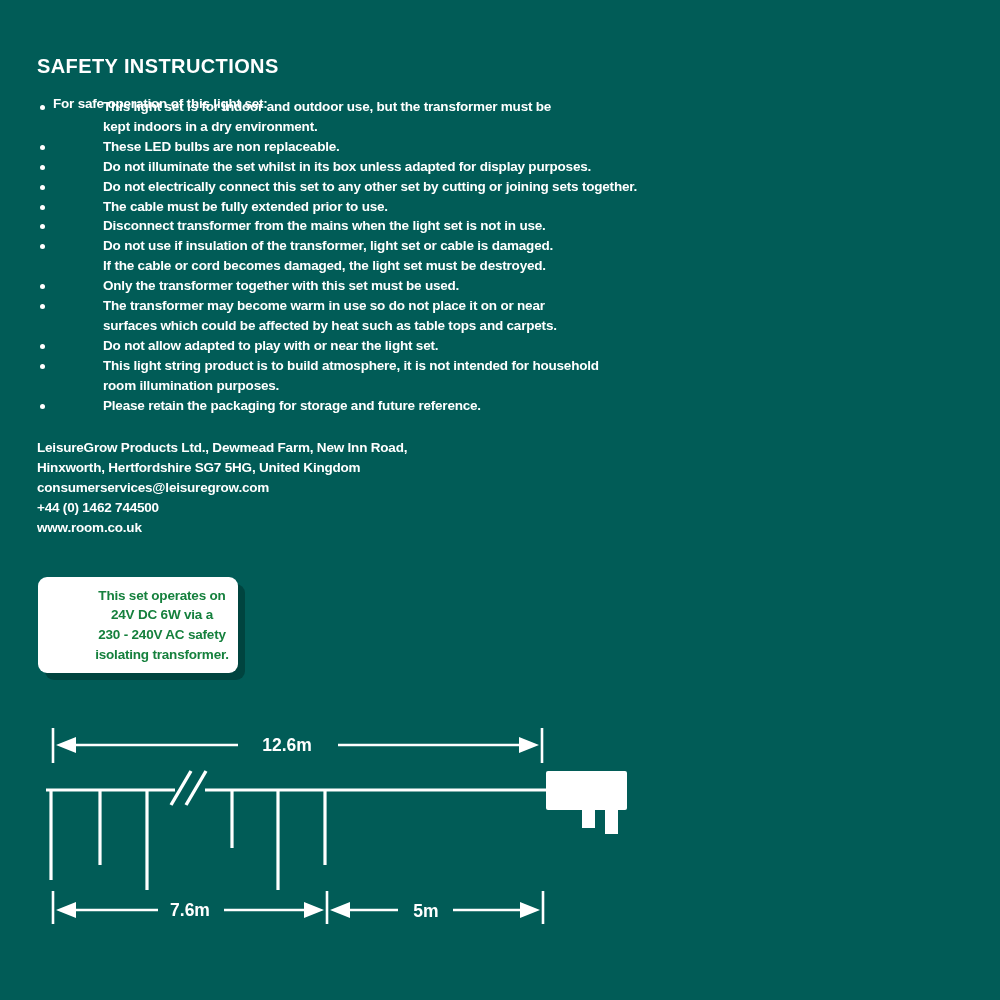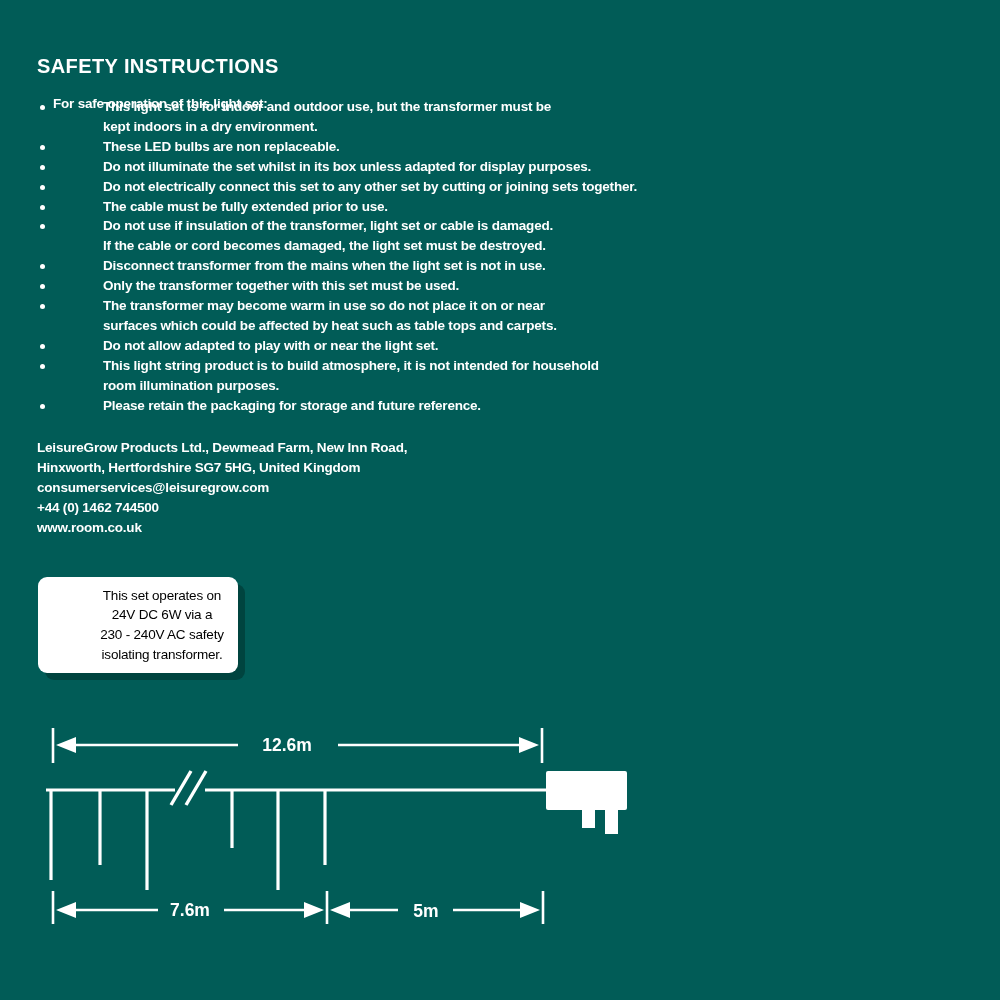--- a/index.html
+++ b/index.html
@@ -45,22 +45,22 @@
   .spec-box {
     position: absolute; top: 577px; left: 38px;
     width: 200px; height: 96px;
     box-sizing: border-box;
     background: #FFFFFF;
     border-radius: 9px;
     box-shadow: 7px 7px 0 rgba(0, 22, 20, 0.35);
     display: flex; align-items: center; justify-content: center;
   }
   .spec-box .spec-text {
-    color: #000000;
-    font-size: 13.5px; font-weight: 400; letter-spacing: -0.2px;
+    color: #15803d;
+    font-size: 13.5px; font-weight: 700; letter-spacing: -0.2px;
     line-height: 19.6px;
     text-align: center;
     white-space: pre-line;
     margin-left: 48px;
   }
   .diagram {
     position: absolute; top: 700px; left: 0;
     width: 660px; height: 250px;
   }
   .diagram svg { display: block; }
@@ -77,23 +77,23 @@
 
 <p class="intro">For safe operation of this light set:</p>
 
 <ul class="bullets">
   <li><span class="dot"></span><span>This light set is for indoor and outdoor use, but the transformer must be
 kept indoors in a dry environment.</span></li>
   <li><span class="dot"></span><span>These LED bulbs are non replaceable.</span></li>
   <li><span class="dot"></span><span>Do not illuminate the set whilst in its box unless adapted for display purposes.</span></li>
   <li><span class="dot"></span><span>Do not electrically connect this set to any other set by cutting or joining sets together.</span></li>
   <li><span class="dot"></span><span>The cable must be fully extended prior to use.</span></li>
+  <li><span class="dot"></span><span>Disconnect transformer from the mains when the light set is not in use.</span></li>
   <li><span class="dot"></span><span>Do not use if insulation of the transformer, light set or cable is damaged.
 If the cable or cord becomes damaged, the light set must be destroyed.</span></li>
-  <li><span class="dot"></span><span>Disconnect transformer from the mains when the light set is not in use.</span></li>
   <li><span class="dot"></span><span>Only the transformer together with this set must be used.</span></li>
   <li><span class="dot"></span><span>The transformer may become warm in use so do not place it on or near
 surfaces which could be affected by heat such as table tops and carpets.</span></li>
   <li><span class="dot"></span><span>Do not allow adapted to play with or near the light set.</span></li>
   <li><span class="dot"></span><span>This light string product is to build atmosphere, it is not intended for household
 room illumination purposes.</span></li>
   <li><span class="dot"></span><span>Please retain the packaging for storage and future reference.</span></li>
 </ul>
 
 <div class="contact">

